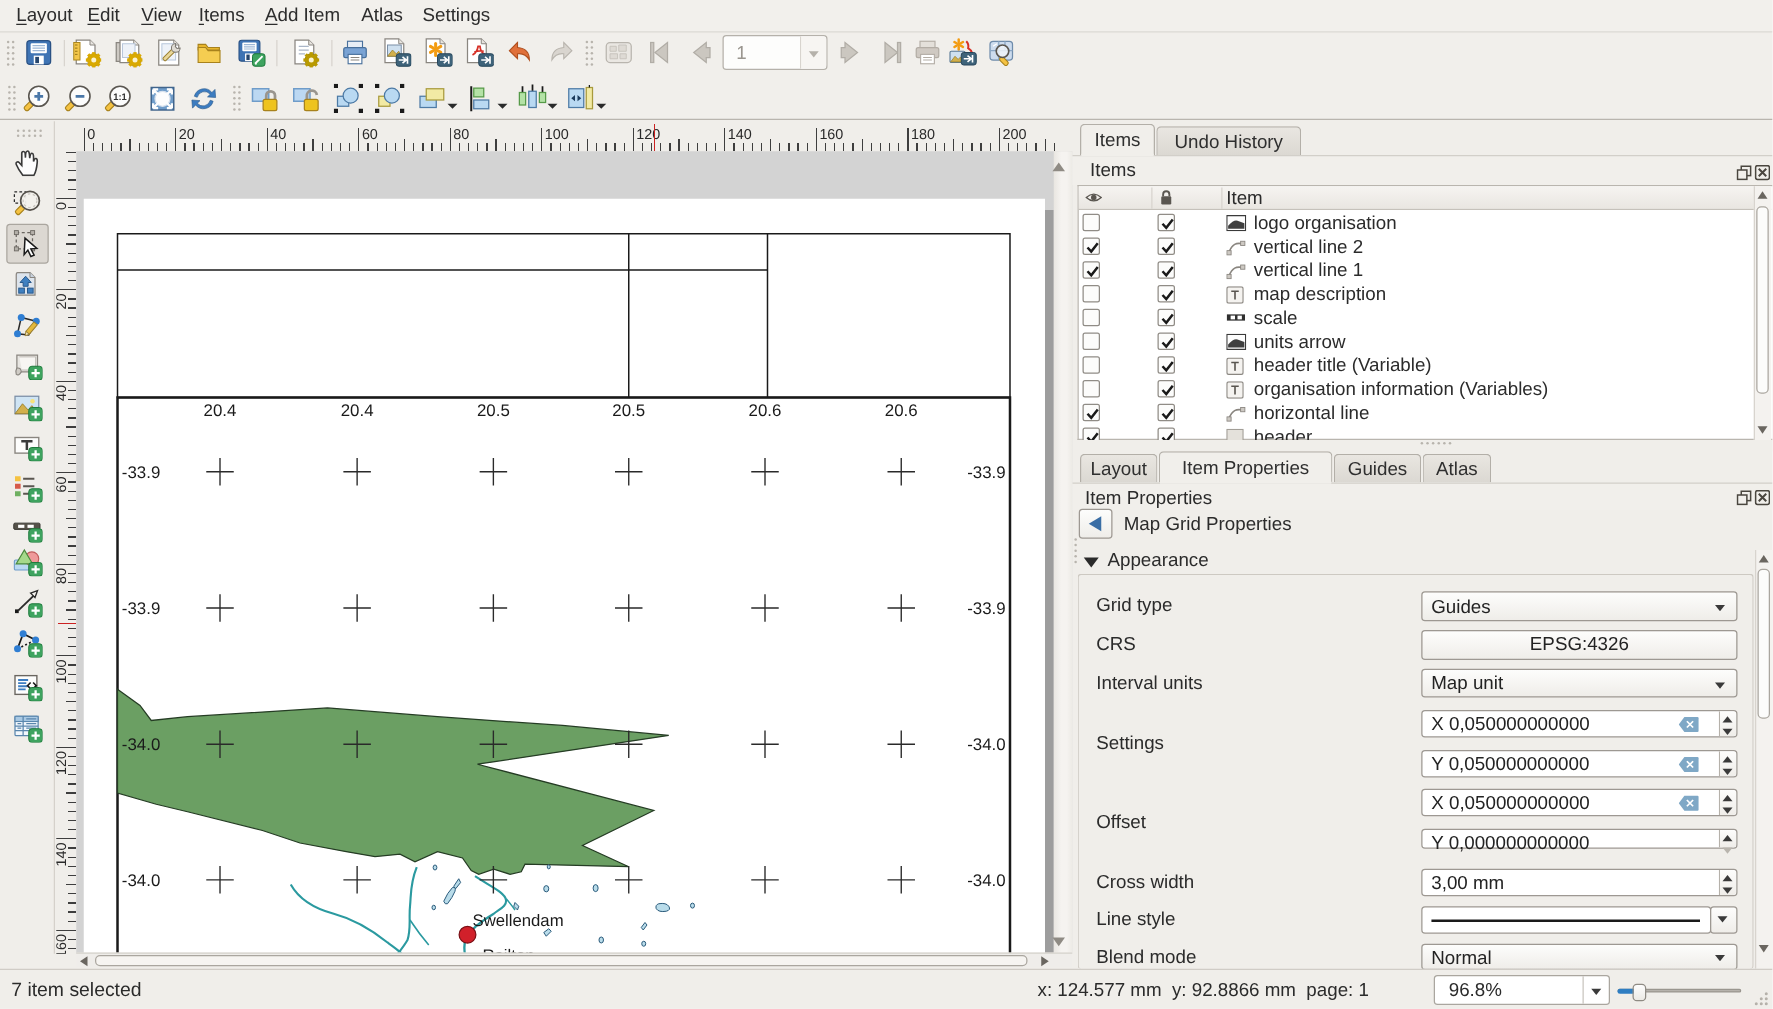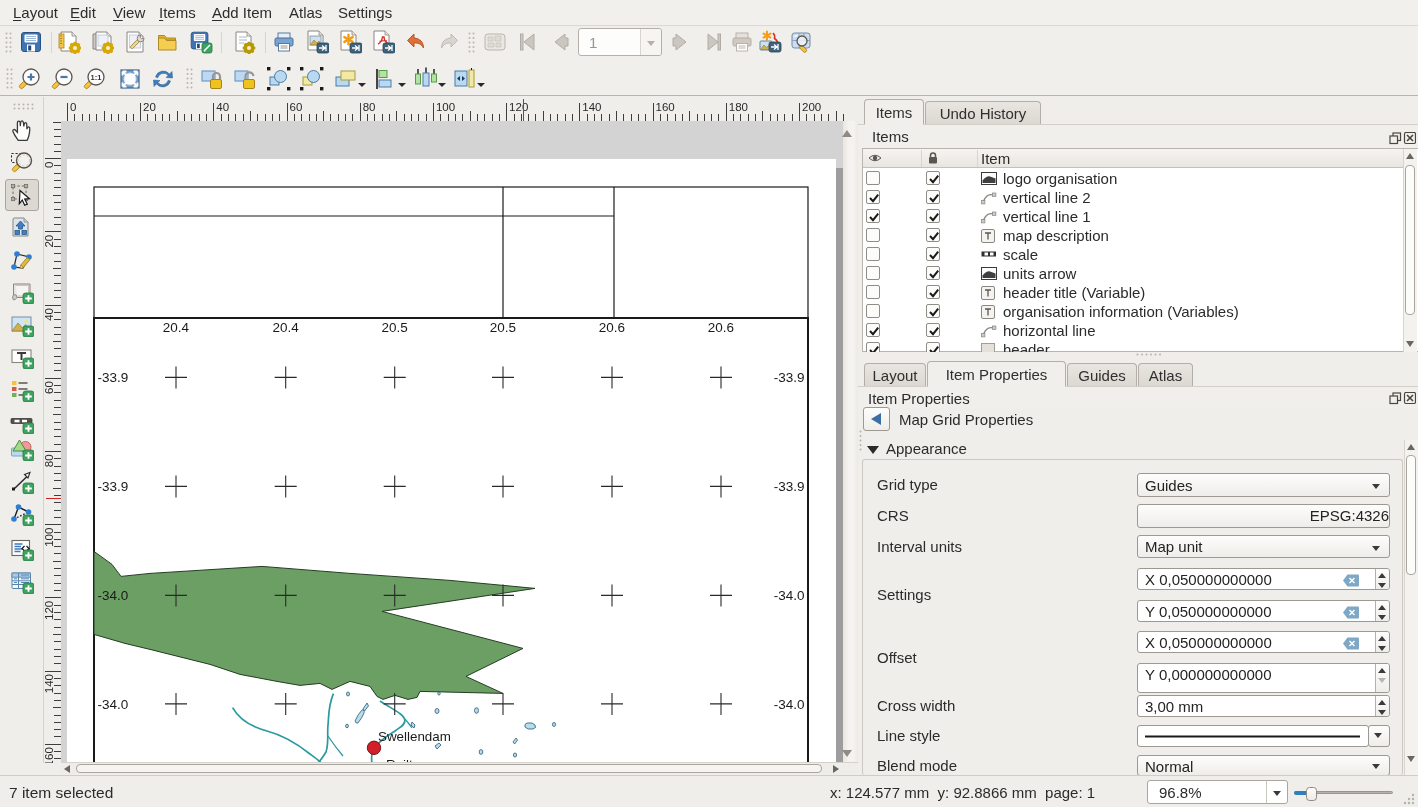--- a/index.html
+++ b/index.html
@@ -1003,21 +1003,21 @@
 <div class="lbl" style="left:877px;top:538px">Interval units</div>
 <div class="lbl" style="left:877px;top:586px">Settings</div>
 <div class="lbl" style="left:877px;top:649px">Offset</div>
 <div class="lbl" style="left:877px;top:697px">Cross width</div>
 <div class="lbl" style="left:877px;top:727px">Line style</div>
 <div class="lbl" style="left:877px;top:757px">Blend mode</div>
 <div class="wbtn" style="left:1137px;top:472.5px;width:253px;height:24px">
     <span style="position:absolute;left:7px;top:3.0px">Guides</span>
     <div class="arrowdown" style="right:9px;top:10px"></div>
   </div>
-<div class="wbtn" style="left:1137px;top:503.5px;width:253px;height:24px;text-align:right;line-height:22px">EPSG:4326</div>
+<div class="wbtn" style="left:1137px;top:503.5px;width:253px;height:24px;text-align:center;line-height:22px">EPSG:4326</div>
 <div class="wbtn" style="left:1137px;top:534.5px;width:253px;height:23px">
     <span style="position:absolute;left:7px;top:2.5px">Map unit</span>
     <div class="arrowdown" style="right:9px;top:10px"></div>
   </div>
 <div class="spin" style="left:1137px;top:567.5px;width:253px;height:22px">
     <span style="position:absolute;left:7px;top:2.0px">X 0,050000000000</span>
     <span style="position:absolute;right:30px;top:4px"><svg width="16" height="13" viewBox="0 0 16 13">
         <path d="M4.5 0.5 H15 a1 1 0 0 1 1 1 v10 a1 1 0 0 1 -1 1 H4.5 L0 6.5 z" fill="#7fa8c6"></path>
         <path d="M6.5 4 l5 5 M11.5 4 l-5 5" stroke="#fff" stroke-width="1.4"></path>
       </svg></span>
@@ -1038,21 +1038,21 @@
 <div class="spin" style="left:1137px;top:631px;width:253px;height:22px">
     <span style="position:absolute;left:7px;top:2.0px">X 0,050000000000</span>
     <span style="position:absolute;right:30px;top:4px"><svg width="16" height="13" viewBox="0 0 16 13">
         <path d="M4.5 0.5 H15 a1 1 0 0 1 1 1 v10 a1 1 0 0 1 -1 1 H4.5 L0 6.5 z" fill="#7fa8c6"></path>
         <path d="M6.5 4 l5 5 M11.5 4 l-5 5" stroke="#fff" stroke-width="1.4"></path>
       </svg></span>
     <div style="position:absolute;right:0;top:0;width:14px;height:100%;border-left:1px solid #b5b1aa;background:linear-gradient(#fdfdfc,#efede9);border-radius:0 3px 3px 0"></div>
     <div class="abs" style="right:3.5px;top:4px;border-left:4px solid transparent;border-right:4px solid transparent;border-bottom:5px solid #3a3a3a"></div>
     <div class="abs" style="right:3.5px;top:14px;border-left:4px solid transparent;border-right:4px solid transparent;border-top:5px solid #3a3a3a"></div>
   </div>
-<div class="spin" style="left:1137px;top:663px;width:253px;height:30px">
+<div class="spin" style="left:1137px;top:663px;width:253px;height:16px">
     <span style="position:absolute;left:7px;top:2.0px">Y 0,000000000000</span>
     <div style="position:absolute;right:0;top:0;width:14px;height:100%;border-left:1px solid #b5b1aa;background:linear-gradient(#fdfdfc,#efede9);border-radius:0 3px 3px 0"></div>
     <div class="abs" style="right:3.5px;top:4px;border-left:4px solid transparent;border-right:4px solid transparent;border-bottom:5px solid #3a3a3a"></div>
     <div class="abs" style="right:3.5px;top:14px;border-left:4px solid transparent;border-right:4px solid transparent;border-top:5px solid #b9b5ae"></div>
   </div>
 <div class="spin" style="left:1137px;top:694.5px;width:253px;height:22px">
     <span style="position:absolute;left:7px;top:2.0px">3,00 mm</span>
     <div style="position:absolute;right:0;top:0;width:14px;height:100%;border-left:1px solid #b5b1aa;background:linear-gradient(#fdfdfc,#efede9);border-radius:0 3px 3px 0"></div>
     <div class="abs" style="right:3.5px;top:4px;border-left:4px solid transparent;border-right:4px solid transparent;border-bottom:5px solid #3a3a3a"></div>
     <div class="abs" style="right:3.5px;top:14px;border-left:4px solid transparent;border-right:4px solid transparent;border-top:5px solid #3a3a3a"></div>

